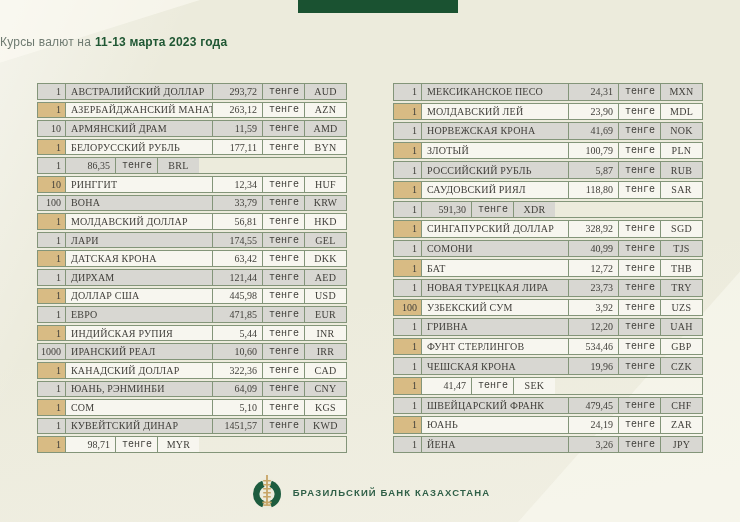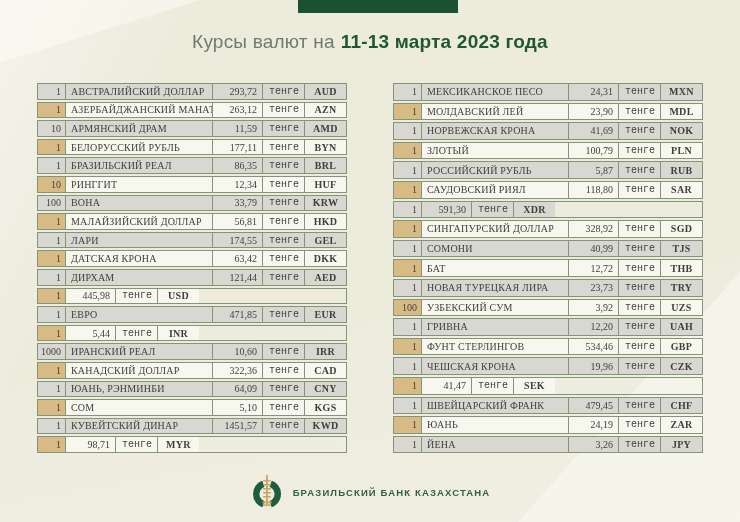--- a/index.html
+++ b/index.html
@@ -24,21 +24,21 @@
     background:rgba(252,251,243,0.5);
     clip-path:polygon(100% 52%, 100% 100%, 70% 100%);
     pointer-events:none;
   }
   .top-bar{
     position:absolute;left:298px;top:0;width:160px;height:13px;
     background:#1a5231;
   }
   .title{
     position:absolute;top:30px;left:0;width:100%;
-    text-align:center;font-size:19px;line-height:24px;
+    font-size:12px;line-height:24px;
     letter-spacing:0.2px;
   }
   .title .prefix{color:#6f7b71;font-weight:400;}
   .title .highlight{color:#1f5733;font-weight:700;margin-left:0.32em;}
   .ratetable{position:absolute;top:83px;}
   .ratetable.left{left:37px;}
   .ratetable.right{left:393px;}
   .row{
     display:flex;width:310px;
     border:1px solid #839579;
@@ -52,21 +52,21 @@
   .cell{
     display:flex;align-items:center;
     box-sizing:border-box;
     border-right:1px solid #839579;
     overflow:hidden;white-space:nowrap;
   }
   .cell.qty {width:28px; justify-content:flex-end; padding-right:4px;}
   .cell.name{width:147px;justify-content:flex-start;padding-left:5px;letter-spacing:0.2px;}
   .cell.rate{width:50px; justify-content:flex-end; padding-right:5px;}
   .cell.unit{width:42px; justify-content:flex-start;padding-left:6px;font-family:Liberation Mono, monospace;}
-  .cell.code{width:41px; justify-content:center; border-right:none;letter-spacing:0.3px;font-weight:bold;}
+  .cell.code{width:41px; justify-content:center; border-right:none;letter-spacing:0.3px;}
   
   .row:nth-child(odd) .cell{background:#d8d7d2;}
   .row:nth-child(even) .cell{background:#f7f6ef;}
   .row:nth-child(even) .cell.qty{background:#d8bb84;}
   .footer{
     position:absolute;left:0;top:471px;width:100%;height:42px;
     display:flex;align-items:center;justify-content:center;gap:9px;
   }
   .footer .bank-name{
     color:#2f5f47;font-weight:700;font-size:9.5px;letter-spacing:1.15px;
@@ -111,42 +111,41 @@
       </div>
       <div class="row">
         <div class="cell qty">1</div>
         <div class="cell name">БЕЛОРУССКИЙ РУБЛЬ</div>
         <div class="cell rate">177,11</div>
         <div class="cell unit">тенге</div>
         <div class="cell code">BYN</div>
       </div>
       <div class="row">
         <div class="cell qty">1</div>
-        <div class="cell name">БРАЗИЛЬСКИЙ РЕАЛ</div>
         <div class="cell rate">86,35</div>
         <div class="cell unit">тенге</div>
         <div class="cell code">BRL</div>
       </div>
       <div class="row">
         <div class="cell qty">10</div>
         <div class="cell name">РИНГГИТ</div>
         <div class="cell rate">12,34</div>
         <div class="cell unit">тенге</div>
         <div class="cell code">HUF</div>
       </div>
       <div class="row">
         <div class="cell qty">100</div>
         <div class="cell name">ВОНА</div>
         <div class="cell rate">33,79</div>
         <div class="cell unit">тенге</div>
         <div class="cell code">KRW</div>
       </div>
       <div class="row">
         <div class="cell qty">1</div>
-        <div class="cell name">МАЛАЙЗИЙСКИЙ ДОЛЛАР</div>
+        <div class="cell name">МОЛДАВСКИЙ ДОЛЛАР</div>
         <div class="cell rate">56,81</div>
         <div class="cell unit">тенге</div>
         <div class="cell code">HKD</div>
       </div>
       <div class="row">
         <div class="cell qty">1</div>
         <div class="cell name">ЛАРИ</div>
         <div class="cell rate">174,55</div>
         <div class="cell unit">тенге</div>
         <div class="cell code">GEL</div>
@@ -160,33 +159,35 @@
       </div>
       <div class="row">
         <div class="cell qty">1</div>
         <div class="cell name">ДИРХАМ</div>
         <div class="cell rate">121,44</div>
         <div class="cell unit">тенге</div>
         <div class="cell code">AED</div>
       </div>
       <div class="row">
         <div class="cell qty">1</div>
+        <div class="cell name">ДОЛЛАР США</div>
         <div class="cell rate">445,98</div>
         <div class="cell unit">тенге</div>
         <div class="cell code">USD</div>
       </div>
       <div class="row">
         <div class="cell qty">1</div>
         <div class="cell name">ЕВРО</div>
         <div class="cell rate">471,85</div>
         <div class="cell unit">тенге</div>
         <div class="cell code">EUR</div>
       </div>
       <div class="row">
         <div class="cell qty">1</div>
+        <div class="cell name">ИНДИЙСКАЯ РУПИЯ</div>
         <div class="cell rate">5,44</div>
         <div class="cell unit">тенге</div>
         <div class="cell code">INR</div>
       </div>
       <div class="row">
         <div class="cell qty">1000</div>
         <div class="cell name">ИРАНСКИЙ РЕАЛ</div>
         <div class="cell rate">10,60</div>
         <div class="cell unit">тенге</div>
         <div class="cell code">IRR</div>

